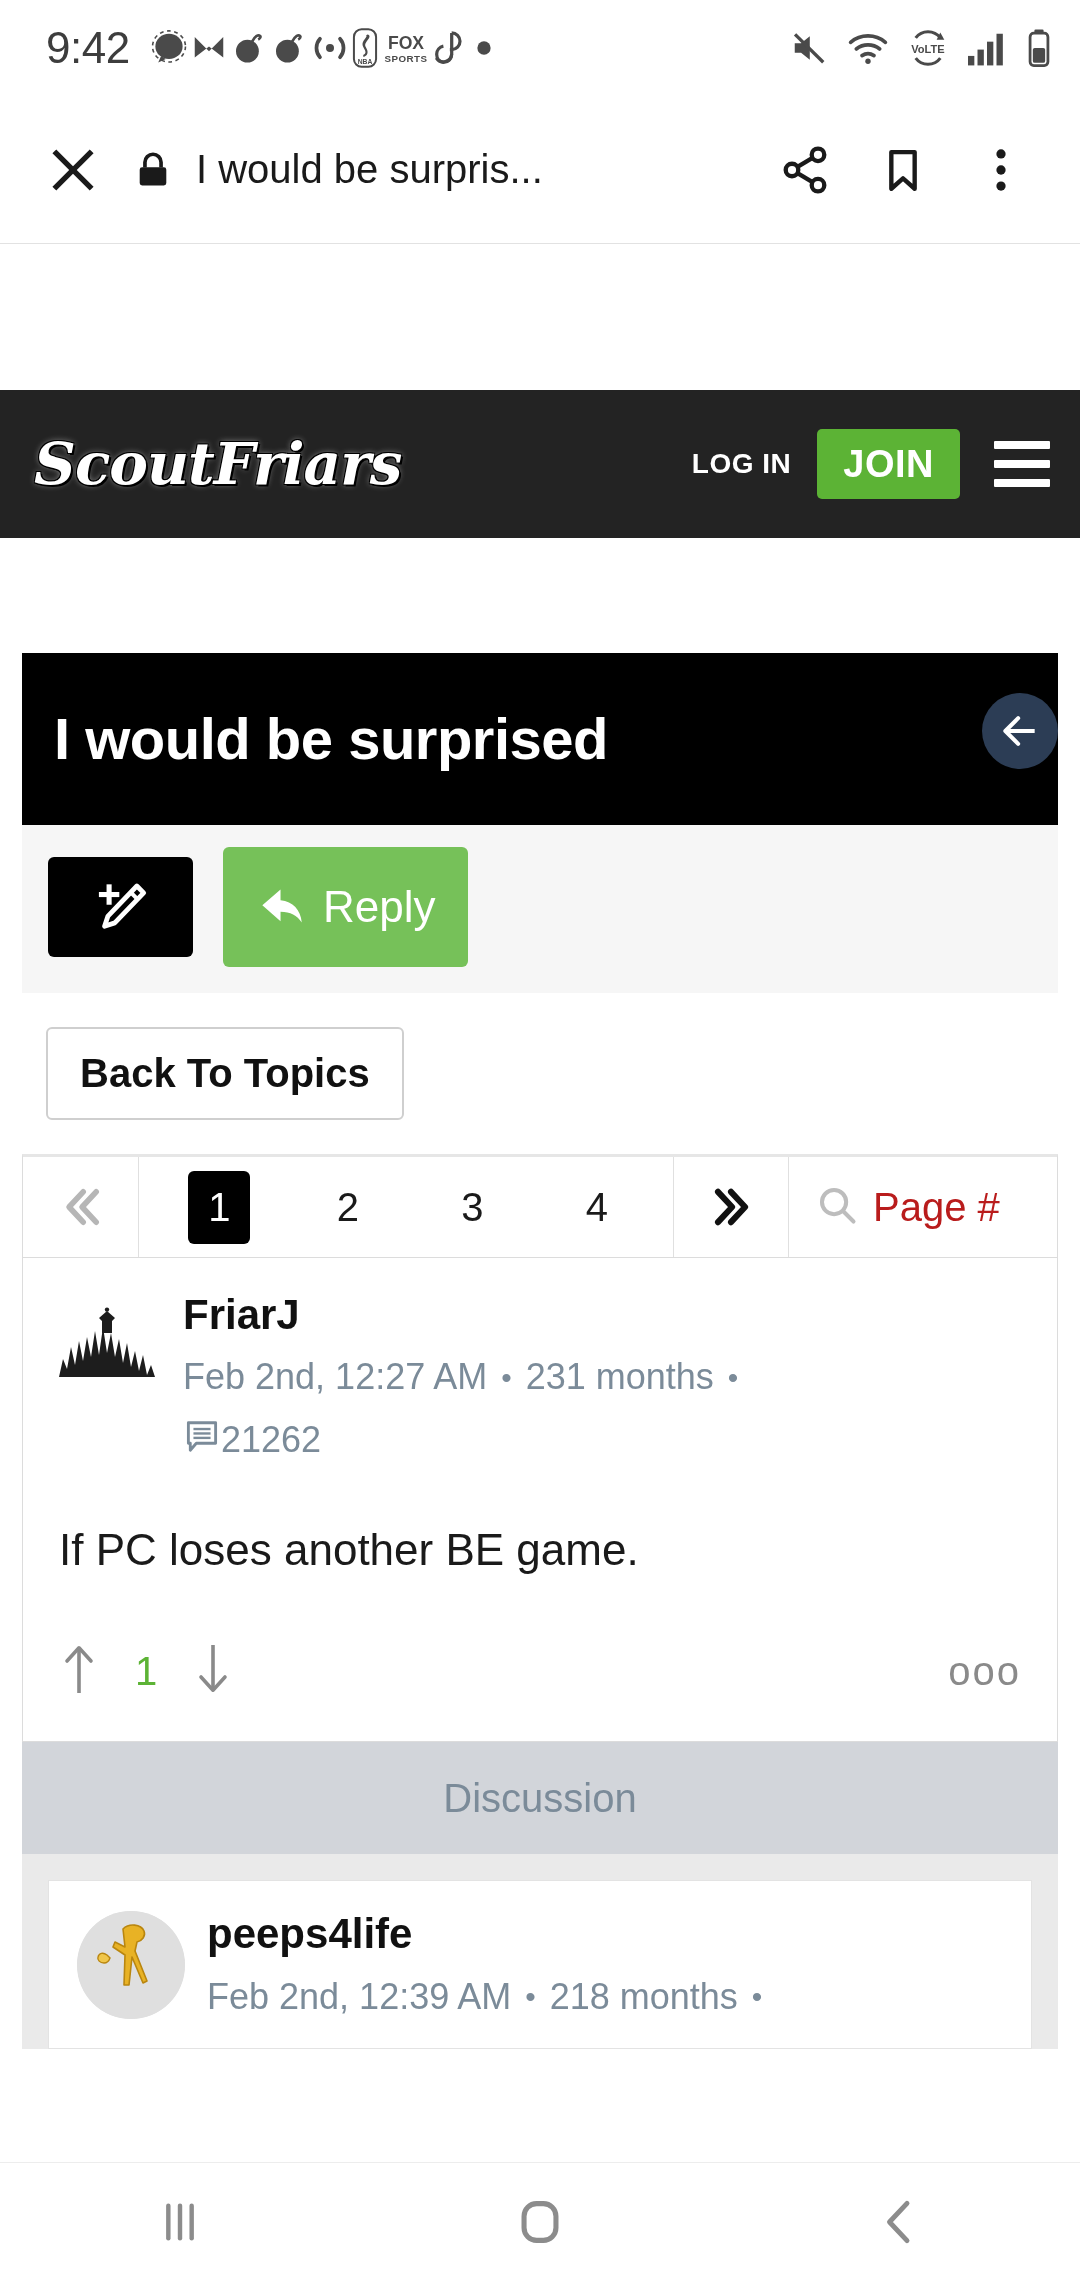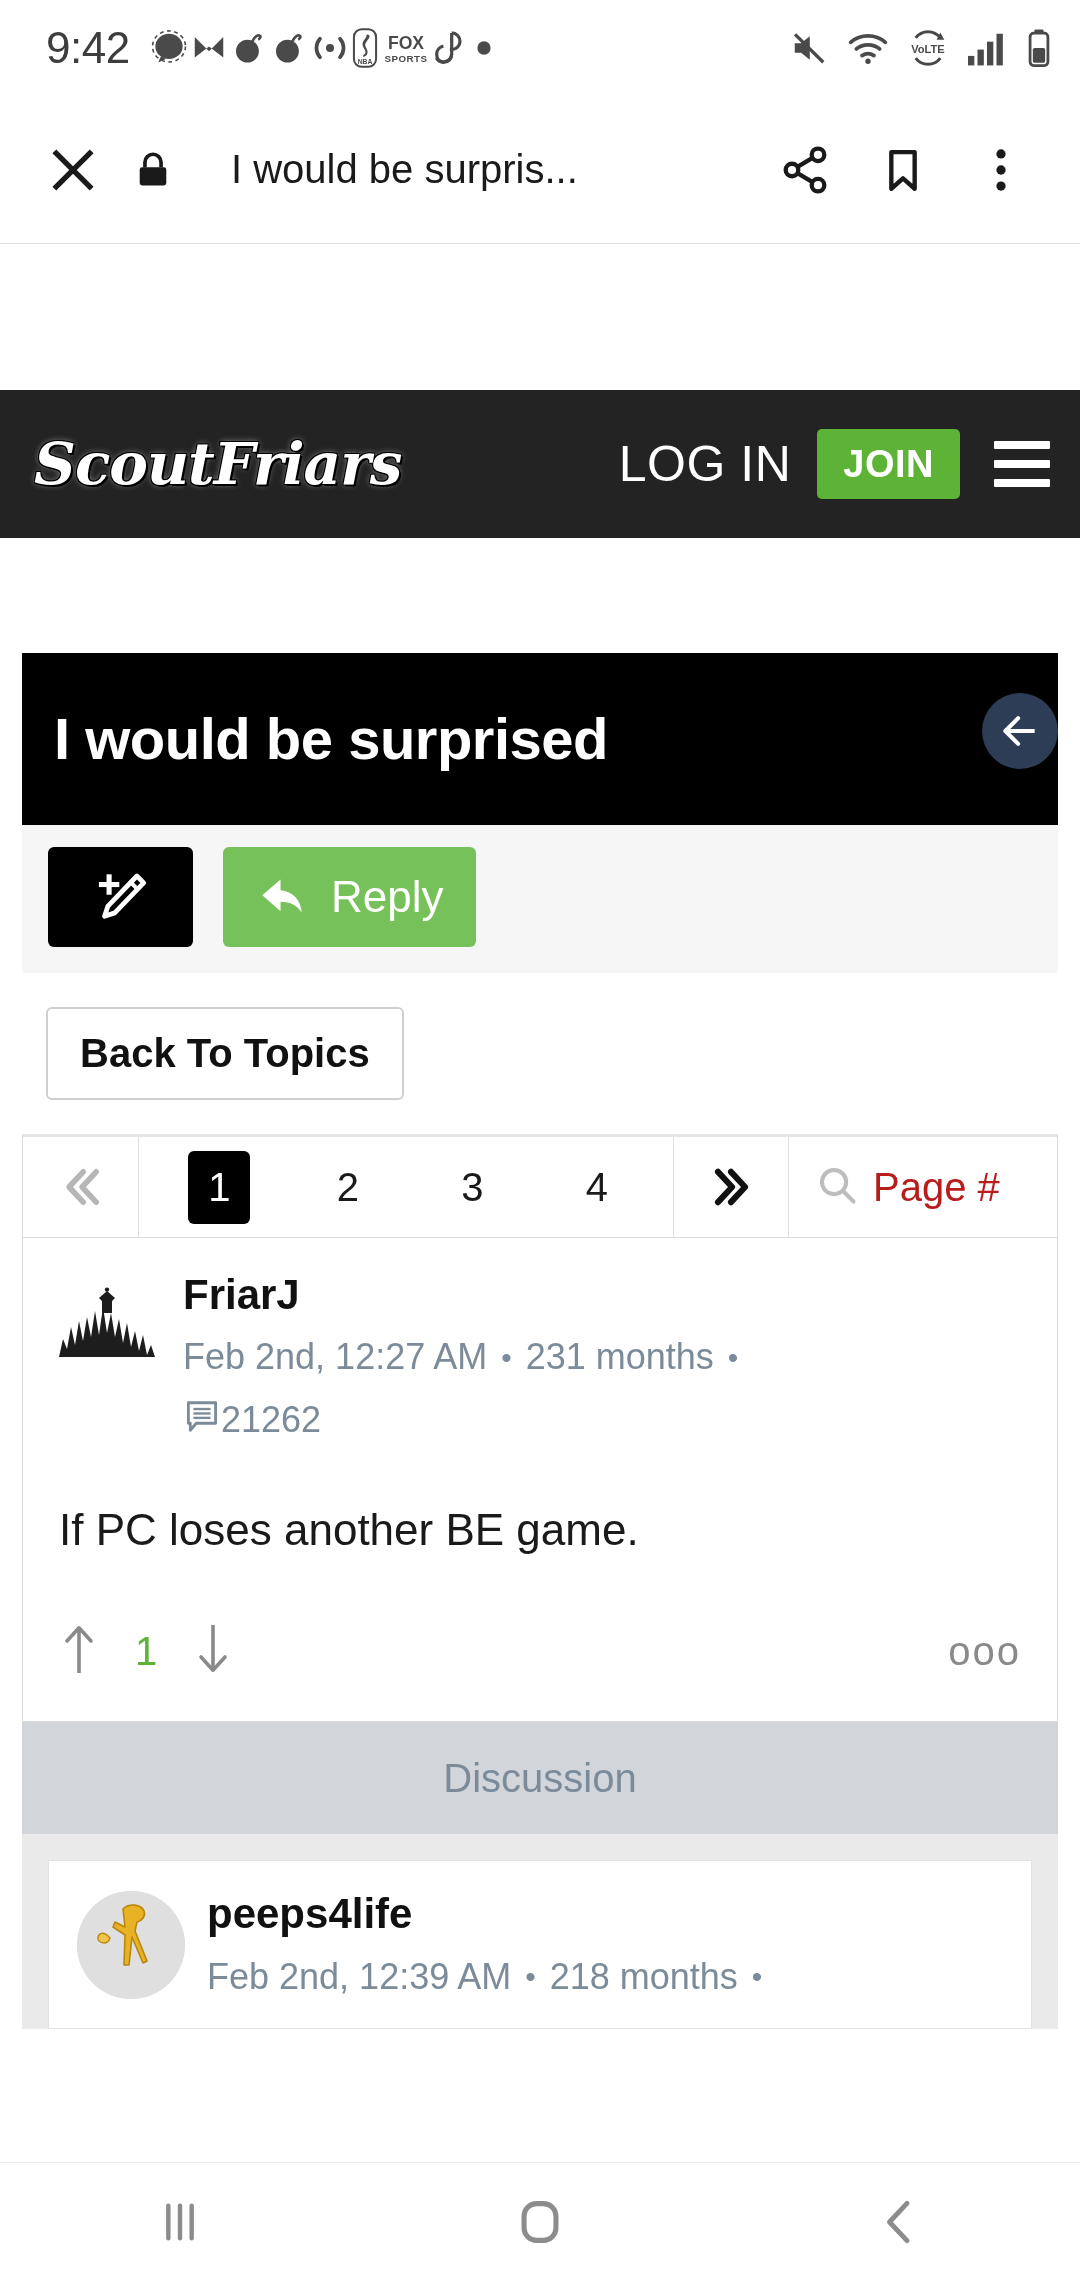--- a/index.html
+++ b/index.html
@@ -39,21 +39,21 @@
     align-items: center;
     padding: 0 30px;
     background: #ffffff;
     border-bottom: 1px solid #e2e2e2;
   }
   #cct-close { width: 86px; display: flex; align-items: center; justify-content: center; }
   #cct-lock  { width: 74px; display: flex; align-items: center; justify-content: center; }
   #cct-titles { flex: 1; min-width: 0; padding-left: 6px; }
   #cct-title {
     font-size: 40px; color: #1a1a1a; line-height: 1.18;
-    white-space: nowrap; overflow: hidden; text-overflow: ellipsis; margin-left: 35px;
+    white-space: nowrap; overflow: hidden; text-overflow: ellipsis;
   }
   #cct-url { font-size: 31px; color: #5d5d5d; line-height: 1.35; margin-top: 4px; }
   .cct-action { width: 98px; display: flex; align-items: center; justify-content: center; }
 
   
   #page-gap { height: 146px; background: #ffffff; }
 
   
   #site-header {
     height: 148px;
@@ -68,21 +68,21 @@
     font-style: italic;
     font-weight: 700;
     font-size: 58px;
     letter-spacing: -1px;
     text-shadow: 2px 2px 0 #000, -1px -1px 0 #000, 1px -1px 0 #000,
                  -1px 1px 0 #000, 0 0 6px rgba(255,255,255,0.55);
     white-space: nowrap;
   }
   #header-actions { margin-left: auto; display: flex; align-items: center; gap: 26px; }
   #login-link {
-    color: #ffffff; font-size: 50px; font-weight: 400; letter-spacing: 0.5px;
+    color: #ffffff; font-size: 28px; font-weight: 700; letter-spacing: 0.5px;
     white-space: nowrap;
   }
   #join-button {
     background: #5cb335; color: #ffffff;
     font-size: 38px; font-weight: 700; letter-spacing: 0.5px;
     padding: 16px 26px; border: none; border-radius: 5px;
     font-family: "Liberation Sans", sans-serif; line-height: 1;
   }
   #hamburger { width: 64px; display: flex; flex-direction: column; gap: 11px; padding-left: 8px; }
   #hamburger i { display: block; height: 8px; background: #ffffff; border-radius: 1px; }
@@ -112,22 +112,22 @@
     margin: 0 22px;
     background: #f6f6f6;
     padding: 22px 26px 26px 26px;
     display: flex; align-items: center; gap: 30px;
   }
   #compose-button {
     width: 145px; height: 100px; background: #000000; border-radius: 6px;
     display: flex; align-items: center; justify-content: center; border: none;
   }
   #reply-button {
-    height: 100px; background: #76c159; border-radius: 6px;
-    display: flex; align-items: center; gap: 18px;
+    height: 120px; background: #76c159; border-radius: 6px;
+    display: flex; align-items: center; gap: 10px;
     padding: 1px 32px; border: none;
   }
   #reply-label { color: #ffffff; font-size: 44px; font-family: "Liberation Sans", sans-serif; }
 
   #back-topics-wrap { padding: 34px 22px 0 46px; }
   #back-to-topics {
     background: #ffffff; border: 2px solid #cfcfcf; border-radius: 6px;
     padding: 22px 32px; font-size: 40px; font-weight: 700; color: #111;
     font-family: "Liberation Sans", sans-serif;
   }

